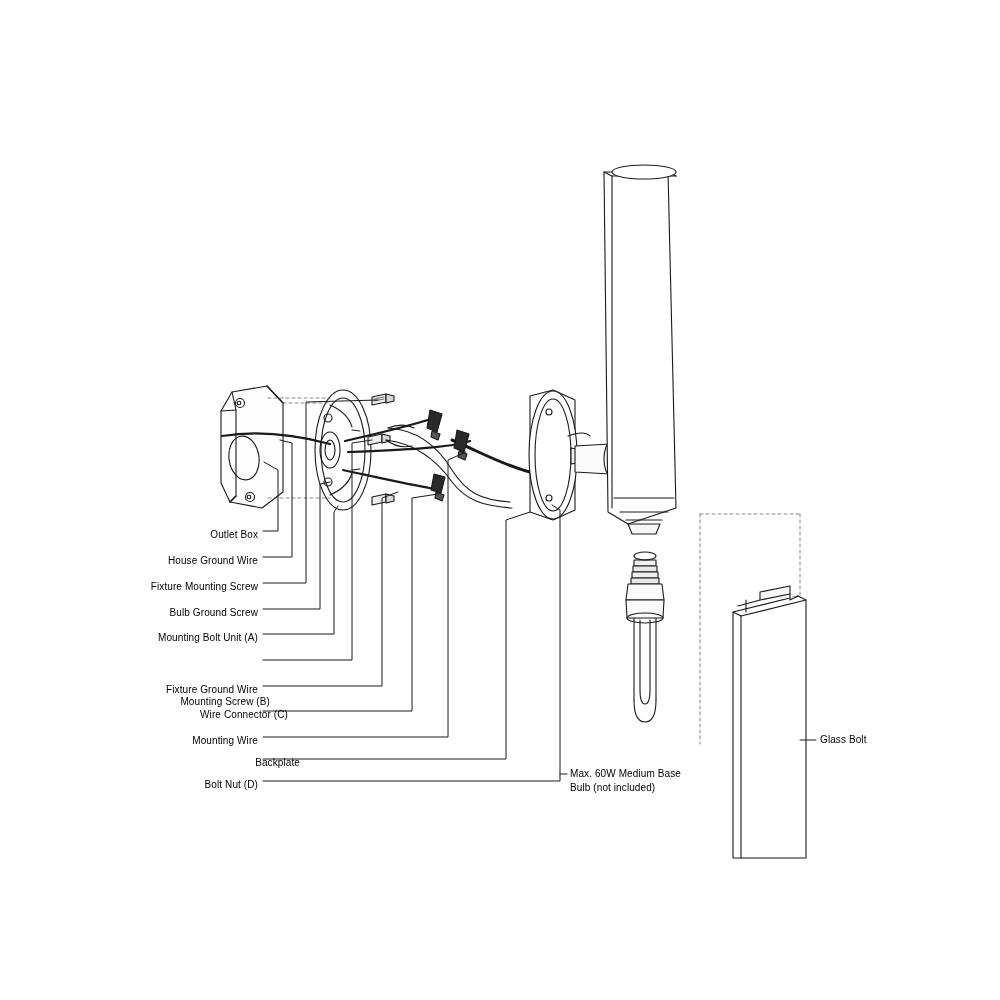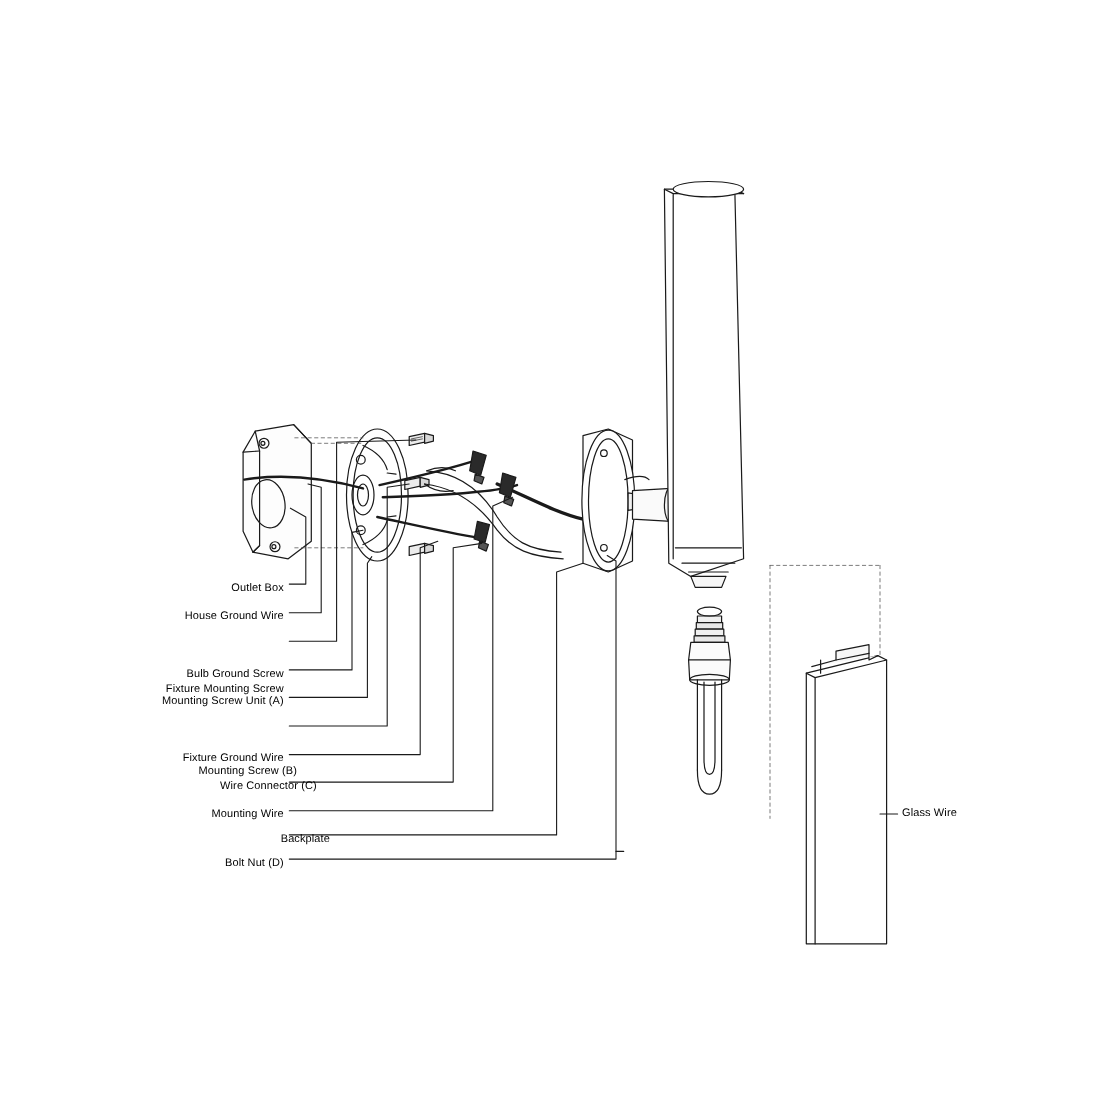--- a/index.html
+++ b/index.html
@@ -217,26 +217,30 @@
         <path d="M567 774 L560 774"></path>
 
         <path d="M816 740 L800 740"></path>
       </g>
 
     </g>
   </svg>
 
   <div class="label right-align" style="left:258px; top:528px;">Outlet Box</div>
   <div class="label right-align" style="left:258px; top:554px;">House Ground Wire</div>
-  <div class="label right-align" style="left:258px; top:580px;margin-top:40px;">Fixture Mounting Screw</div>
+  <div class="label right-align" style="left:258px; top:580px;">Fixture Mounting Screw</div>
   <div class="label right-align" style="left:258px; top:606px;">Bulb Ground Screw</div>
-  <div class="label right-align" style="left:258px; top:631px;">Mounting Screw Unit (A)</div>
+  <div class="label right-align" style="left:258px; top:631px;">Mounting Bolt Unit (A)</div>
   <div class="label right-align" style="left:270px; top:657px;margin-top:38px;">Mounting Screw (B)</div>
   <div class="label right-align" style="left:258px; top:683px;">Fixture Ground Wire</div>
   <div class="label right-align" style="left:258px; top:708px;margin-left:30px;">Wire Connector (C)</div>
   <div class="label right-align" style="left:258px; top:734px;">Mounting Wire</div>
   <div class="label right-align" style="left:258px; top:756px;margin-left:42px;">Backplate</div>
   <div class="label right-align" style="left:258px; top:778px;">Bolt Nut (D)</div>
 
-  <div class="label" style="left:820px; top:733px;">Glass Wire</div>
-
+  <div class="label" style="left:820px; top:733px;">Glass Bolt</div>
+
+  <div class="label two-line" style="left:570px; top:767px;">
+    <span>Max. 60W Medium Base</span><br>
+    <span>Bulb (not included)</span>
+  </div>
 
 </div>
 
 </body></html>

